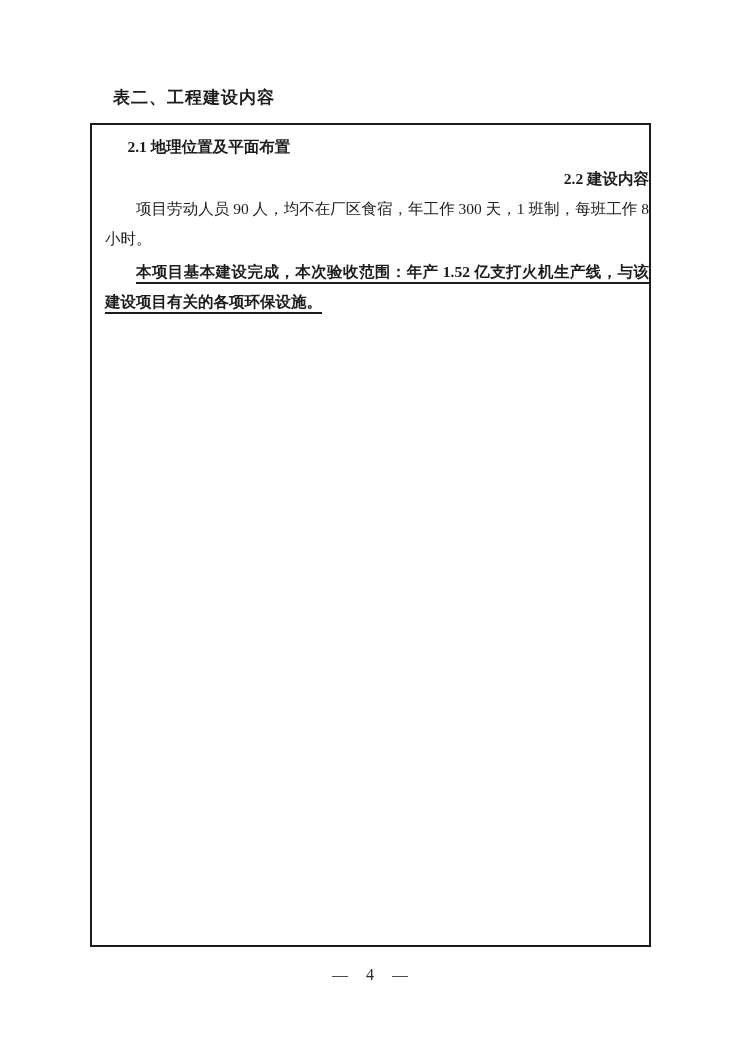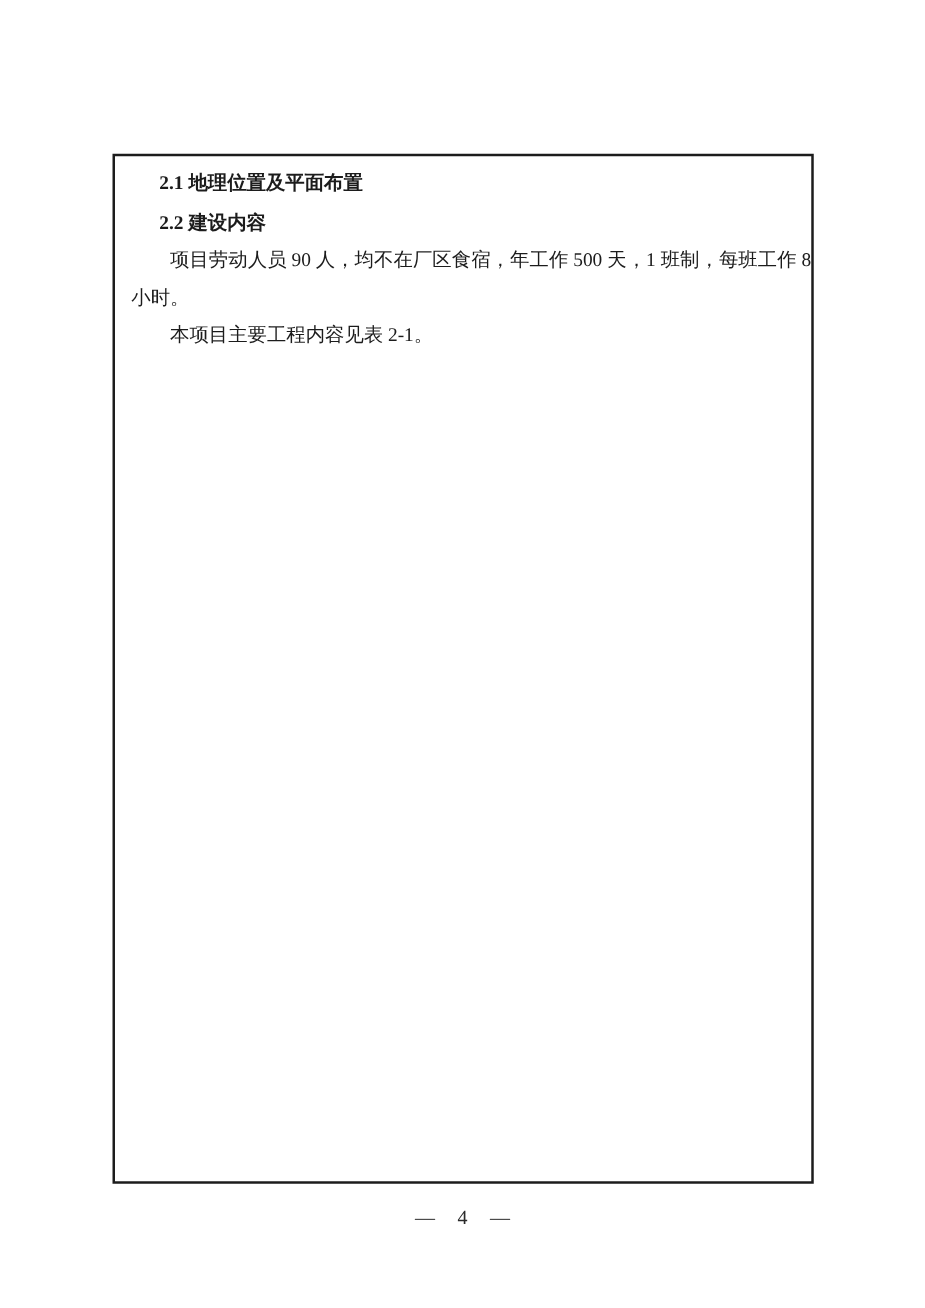--- a/index.html
+++ b/index.html
@@ -41,20 +41,21 @@
   }
   .sec-heading {
     font-weight: bold;
     font-size: 15.5px;
     line-height: 30px;
     text-indent: 1.45em;
     margin: 0;
   }
   .sec-heading.second {
     margin-top: 2px;
+    text-align: right;
   }
   .para {
     font-size: 15.5px;
     line-height: 30px;
     margin: 0;
     text-align: justify;
     text-indent: 2em;
     word-break: break-all;
   }
   .para sup {
@@ -79,33 +80,34 @@
     font-size: 16px;
     word-spacing: 14px;
     color: #2a2a2a;
   }
 </style>
 </head>
 <body>
 
 <div class="page">
 
+  <div class="doc-title">表二、工程建设内容</div>
 
   <div class="content-box">
 
     <p class="sec-heading">2.1 地理位置及平面布置</p>
 
 
 
     <p class="sec-heading second">2.2 建设内容</p>
 
 
-    <p class="para">项目劳动人员 90 人，均不在厂区食宿，年工作 500 天，1 班制，每班工作 8 小时。</p>
+    <p class="para">项目劳动人员 90 人，均不在厂区食宿，年工作 300 天，1 班制，每班工作 8 小时。</p>
 
 
+    <p class="para highlight"><span class="ul-text">本项目基本建设完成，本次验收范围：年产 1.52 亿支打火机生产线，与该建设项目有关的各项环保设施。</span></p>
 
-    <p class="para">本项目主要工程内容见表 2-1。</p>
 
   </div>
 
   <div class="page-footer">— 4 —</div>
 
 </div>
 
 </body></html>

